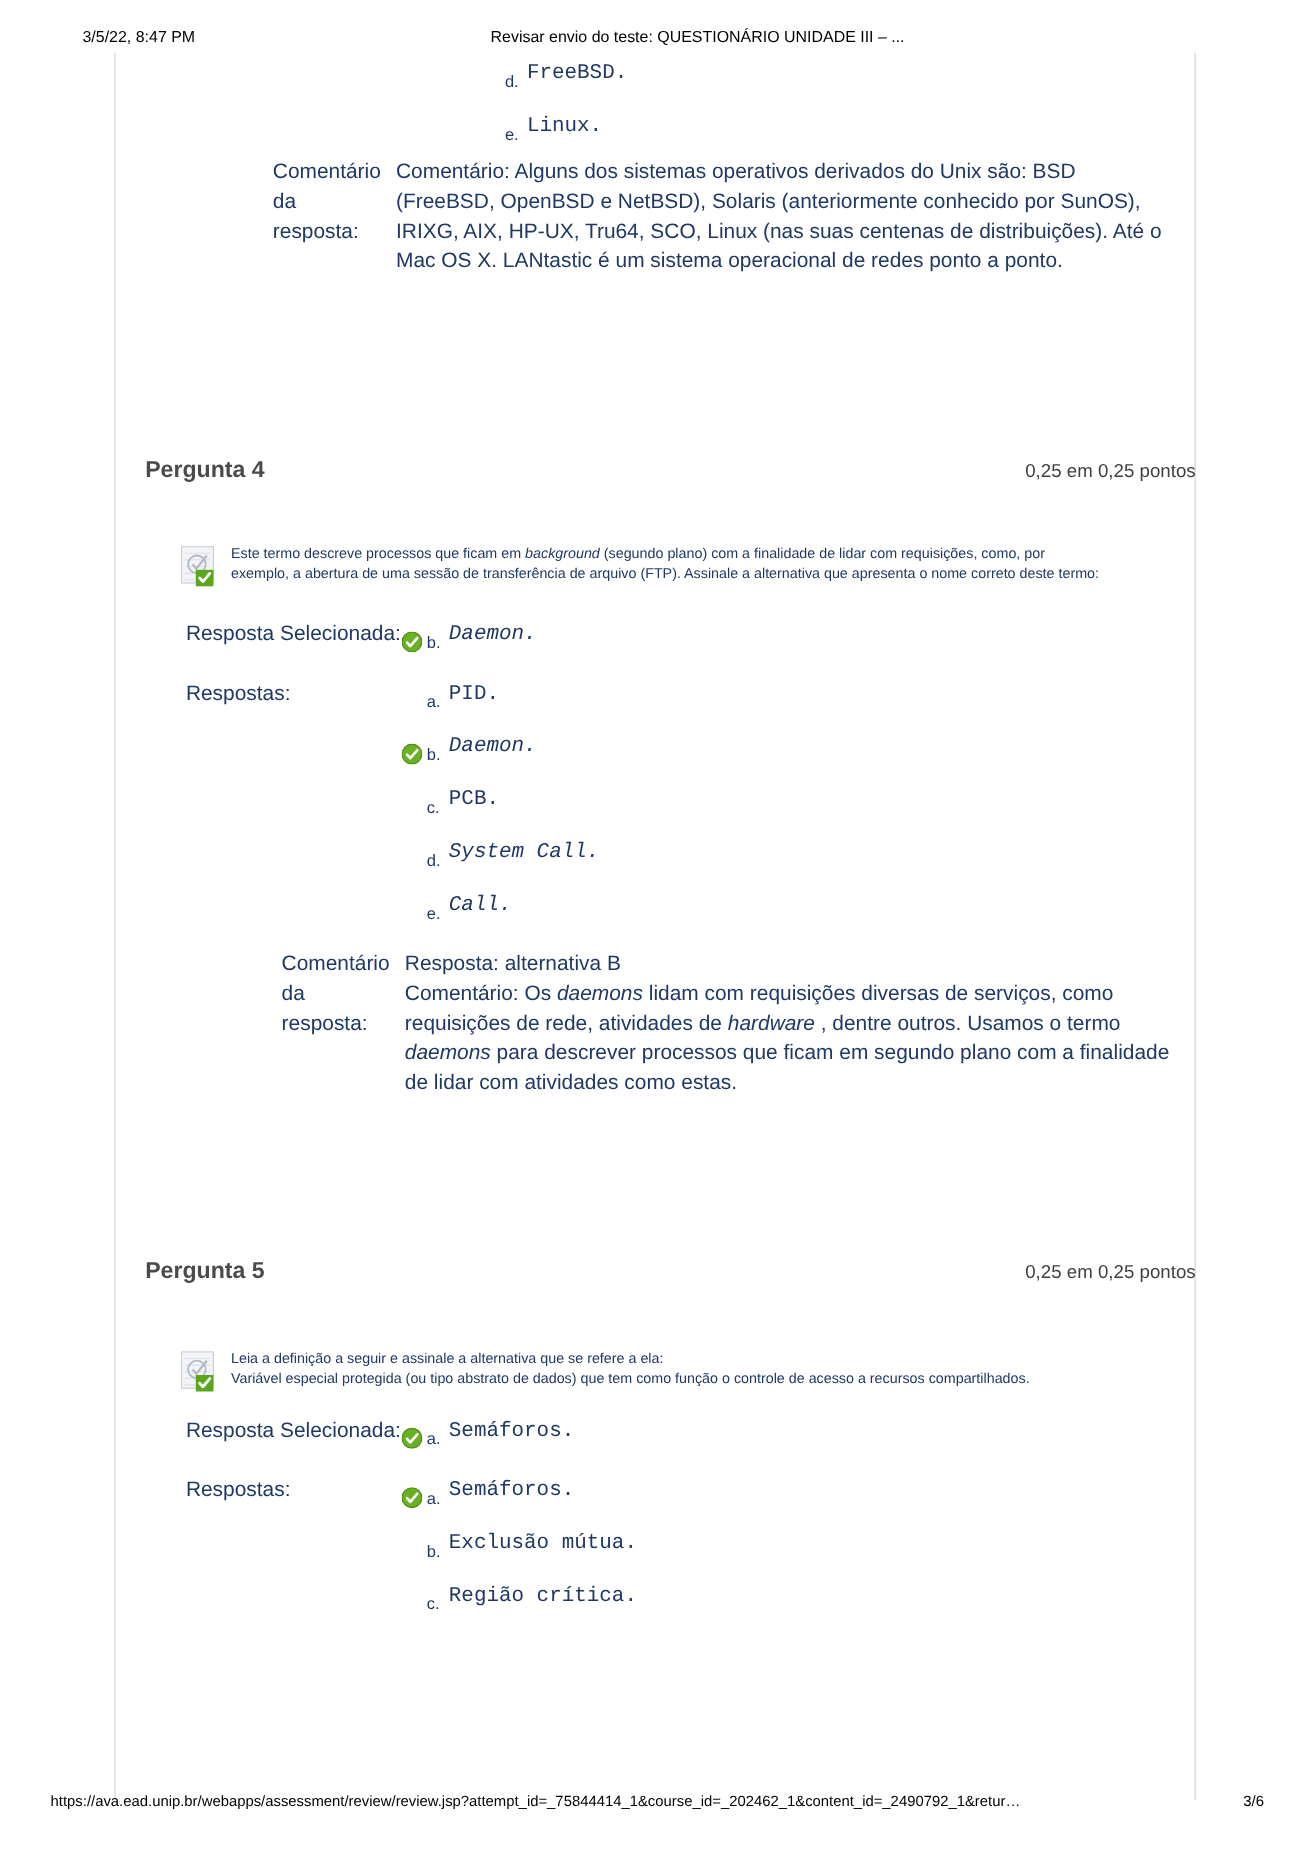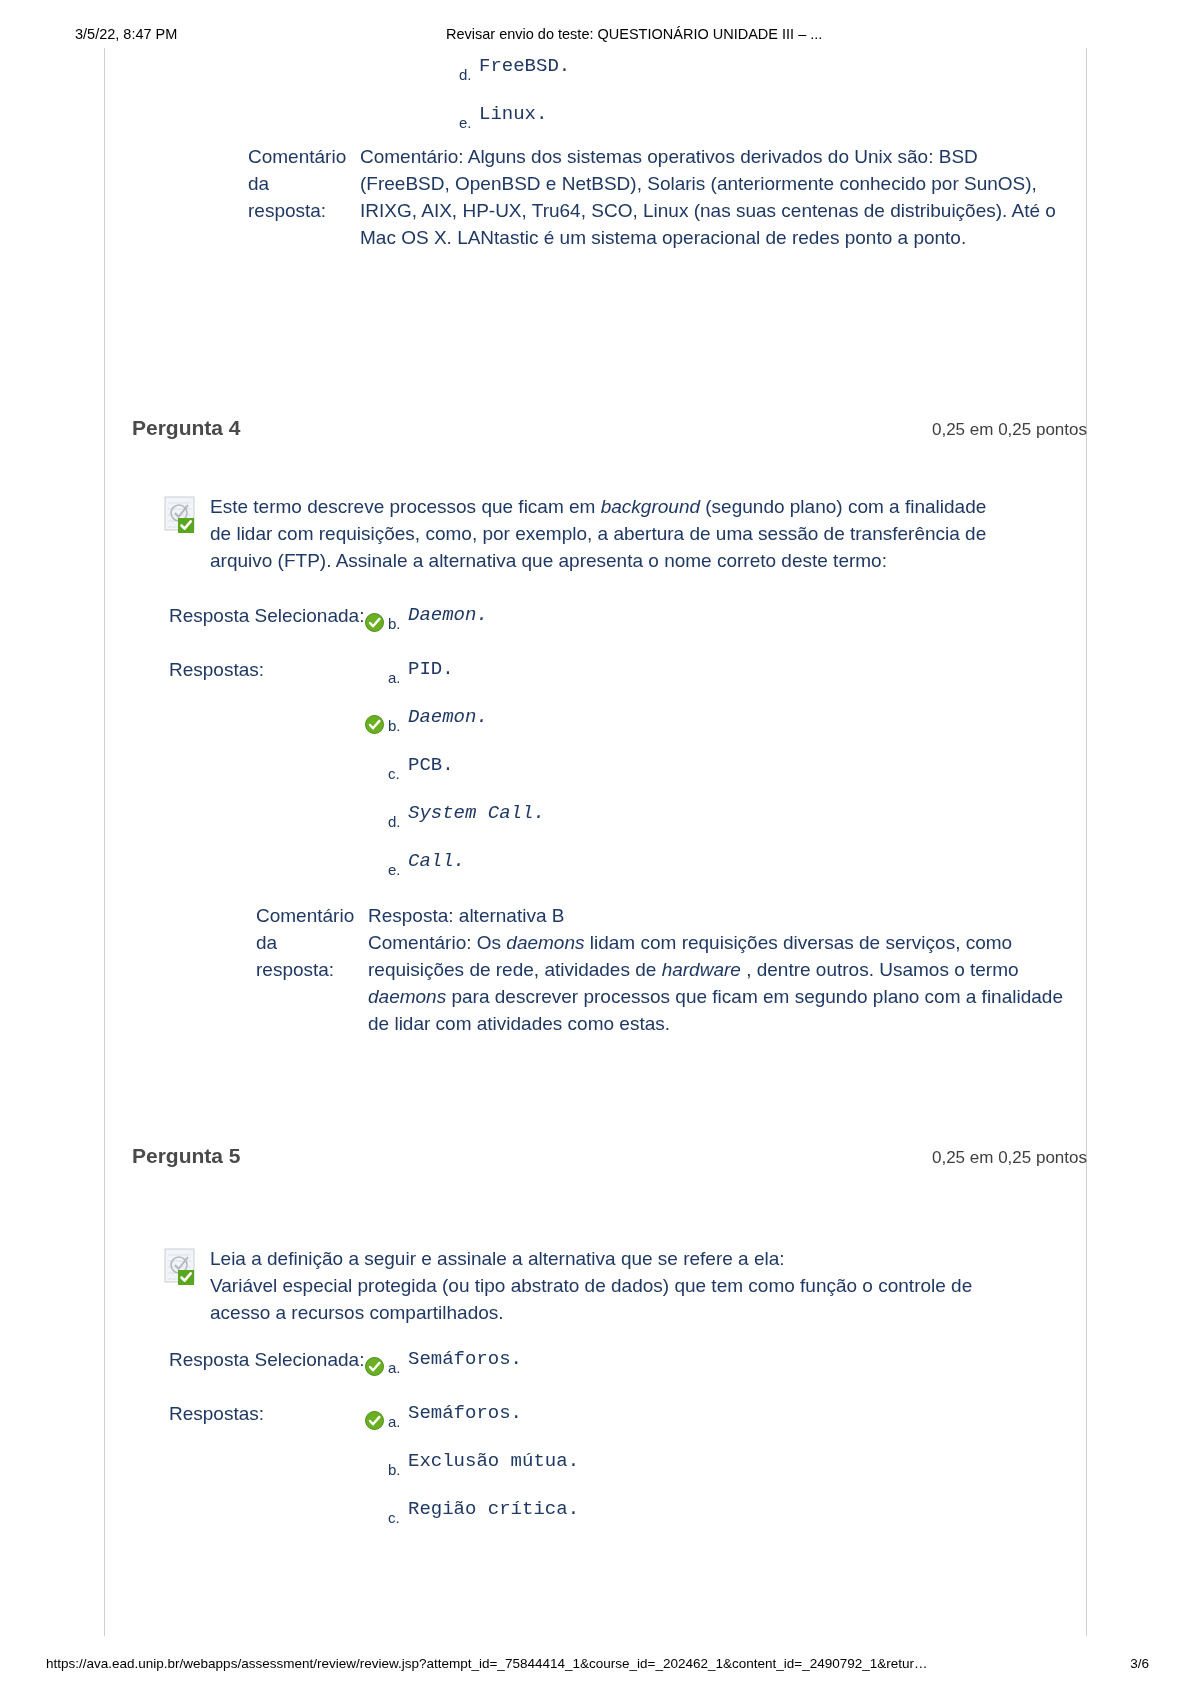--- a/index.html
+++ b/index.html
@@ -41,21 +41,21 @@
     margin-left: 33px;
   }
   .print-header .ph-title {
     position: absolute;
     left: 446px;
     top: 0;
     white-space: nowrap;
   }
   .print-footer {
     position: absolute;
-    bottom: 8px;
+    bottom: 34px;
     left: 0;
     width: 1191px;
     height: 20px;
     font-size: 13.5px;
     color: #000000;
   }
   .print-footer .pf-url {
     position: absolute;
     left: 46px;
     top: 0;
@@ -151,21 +151,21 @@
     color: #3f3f3f;
     font-family: "Liberation Sans", sans-serif;
   }
 
   
   .q-body {
     display: flex;
     align-items: flex-start;
   }
   .q-stem {
-    font-size: 19px;
+    font-size: 13px;
     line-height: 1.42;
     color: #1f3864;
     max-width: 790px;
   }
   .q-stem em { font-style: italic; }
 
   
   .ans-block { margin-left: 37px; }
   .ans-line {
     display: flex;
@@ -339,21 +339,21 @@
       </div>
     </div>
 
     <div style="position:absolute; left:28px; right:0; top:1096px;">
 
       <div class="q-header">
         <span class="q-title">Pergunta 5</span>
         <span class="q-points">0,25 em 0,25 pontos</span>
       </div>
 
-      <div class="q-body" style="margin-top:78px; margin-left:32px;">
+      <div class="q-body" style="margin-top:58px; margin-left:32px;">
         <span class="qicon">
           <svg width="38" height="42" viewBox="0 0 38 42" xmlns="http://www.w3.org/2000/svg">
             <rect x="1" y="3" width="29" height="33" fill="#f2f4f7" stroke="#c9ced6" stroke-width="1"></rect>
             <line x1="4" y1="9" x2="27" y2="9" stroke="#dde1e8" stroke-width="1"></line>
             <line x1="4" y1="15" x2="27" y2="15" stroke="#dde1e8" stroke-width="1"></line>
             <line x1="4" y1="21" x2="27" y2="21" stroke="#dde1e8" stroke-width="1"></line>
             <line x1="4" y1="27" x2="27" y2="27" stroke="#dde1e8" stroke-width="1"></line>
             <line x1="4" y1="33" x2="27" y2="33" stroke="#dde1e8" stroke-width="1"></line>
             <circle cx="15" cy="19" r="8" fill="none" stroke="#b3b9c2" stroke-width="1.6"></circle>
             <path d="M11 19 l3.5 4 L24 11" fill="none" stroke="#b3b9c2" stroke-width="2"></path>

